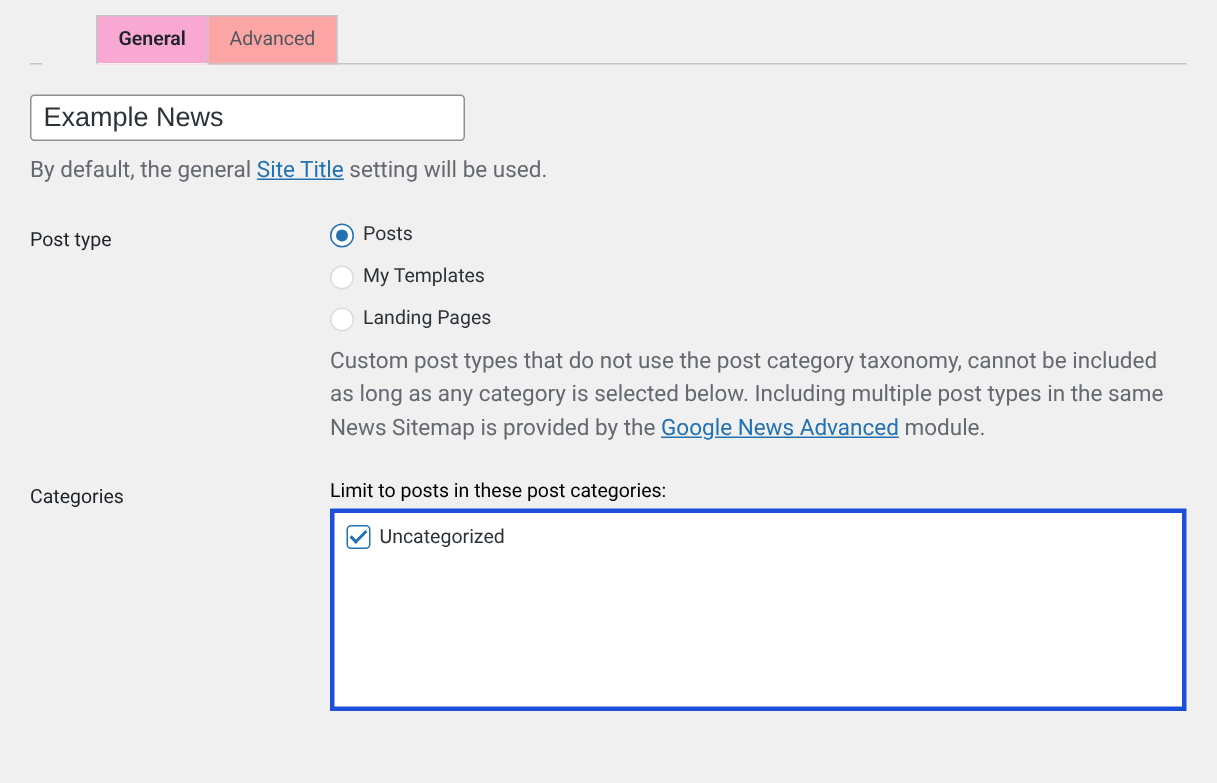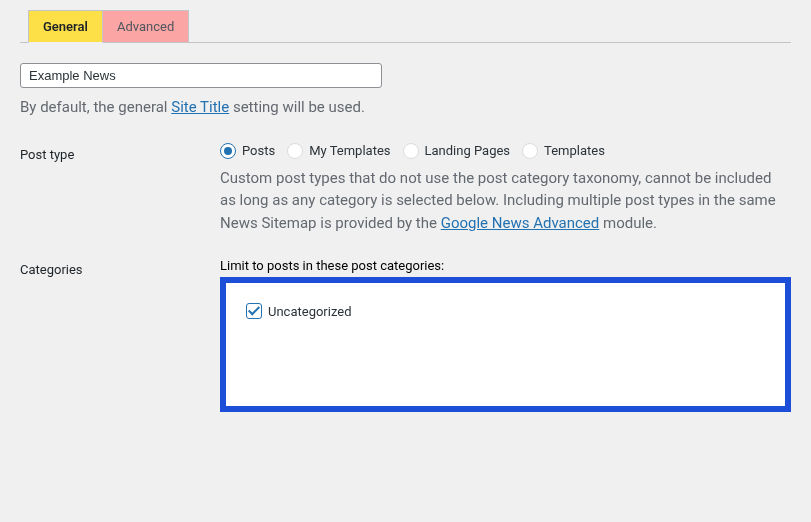--- a/index.html
+++ b/index.html
@@ -23,24 +23,25 @@
     .tab {
       padding: 8px 14px;
       border: 1px solid #c3c4c7;
       background: #fca5a5;
       color: #50575e;
       font-size: 13px;
       cursor: pointer;
       margin-right: 0;
     }
     .tab.active {
-      background: #fde047;
+      background: #f9a8d4;
       border-bottom-color: #f0f0f1;
       color: #1d2327;
       font-weight: 600;
+      margin-left: 36px;
     }
     .tab.inactive {
       border-left: none;
     }
     .tab-rest {
       flex: 1;
       border-bottom: 1px solid #c3c4c7;
     }
     .form-row {
       display: flex;
@@ -52,42 +53,42 @@
       flex-shrink: 0;
       color: #1d2327;
       font-weight: 400;
       padding-top: 4px;
     }
     .form-field {
       flex: 1;
       max-width: 575px;
     }
     .text-input {
-      width: 362px;
+      width: 290px;
       padding: 4px 8px;
       border: 1px solid #8c8f94;
       border-radius: 3px;
-      font-size: 13px;
+      font-size: 18px;
       background: #fff;
       color: #2c3338;
     }
     .help-text {
       color: #646970;
       font-size: 15px;
       margin-top: 8px;
       line-height: 1.5;
     }
     .help-link {
       color: #2271b1;
       text-decoration: underline;
       cursor: pointer;
     }
     .radio-list {
       display: flex;
-      flex-direction: row;
+      flex-direction: column;
       gap: 12px;
     }
     .radio-item {
       display: flex;
       align-items: center;
       gap: 6px;
     }
     .radio-input {
       width: 16px;
       height: 16px;
@@ -115,24 +116,24 @@
       cursor: default;
     }
     .radio-label {
       color: #2c3338;
     }
     .categories-label {
       color: #000000;
       margin-bottom: 4px;
     }
     .categories-box {
-      border: 6px solid #1d4ed8;
+      border: 3px solid #1d4ed8;
       background: #fff;
       height: 135px;
-      padding: 20px;
+      padding: 8px;
       overflow-y: scroll;
     }
     .checkbox-item {
       display: flex;
       align-items: center;
       gap: 6px;
     }
     .checkbox-input {
       width: 16px;
       height: 16px;
@@ -186,24 +187,20 @@
         <span class="radio-label">Posts</span>
       </div>
       <div class="radio-item">
         <div class="radio-input disabled"></div>
         <span class="radio-label">My Templates</span>
       </div>
       <div class="radio-item">
         <div class="radio-input disabled"></div>
         <span class="radio-label">Landing Pages</span>
       </div>
-      <div class="radio-item">
-        <div class="radio-input disabled"></div>
-        <span class="radio-label">Templates</span>
-      </div>
     </div>
     <div class="help-text">
       <span>Custom post types that do not use the post category taxonomy, cannot be included as long as any category is selected below. Including multiple post types in the same News Sitemap is provided by the </span><a class="help-link">Google News Advanced</a><span> module.</span>
     </div>
   </div>
 </div>
 
 <div class="form-row">
   <div class="form-label">Categories</div>
   <div class="form-field">

